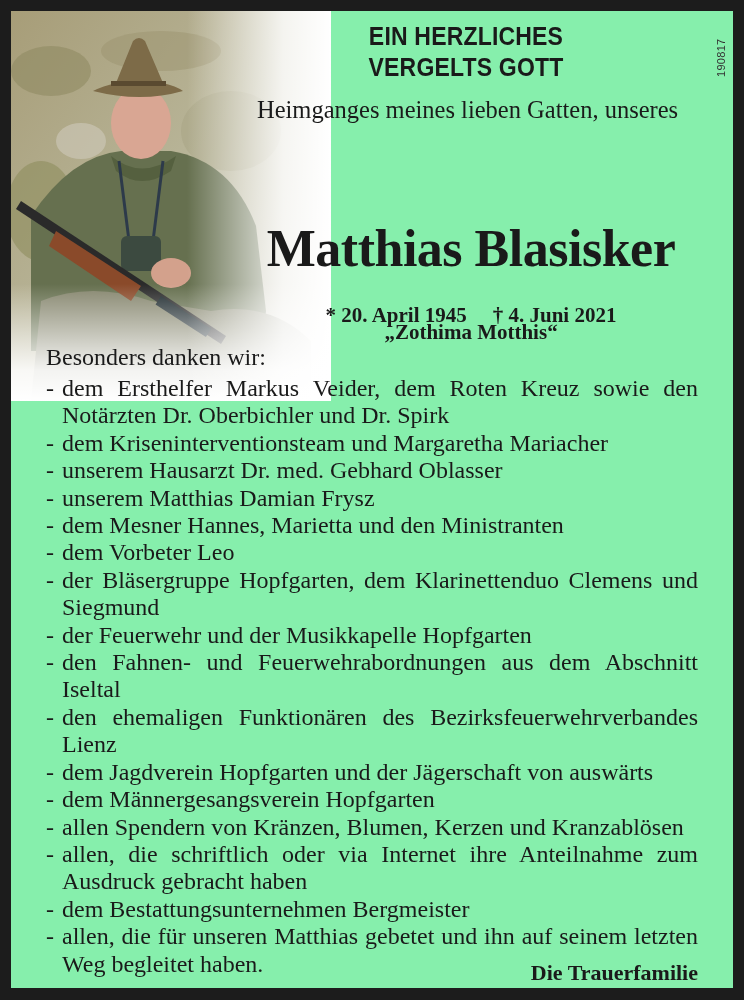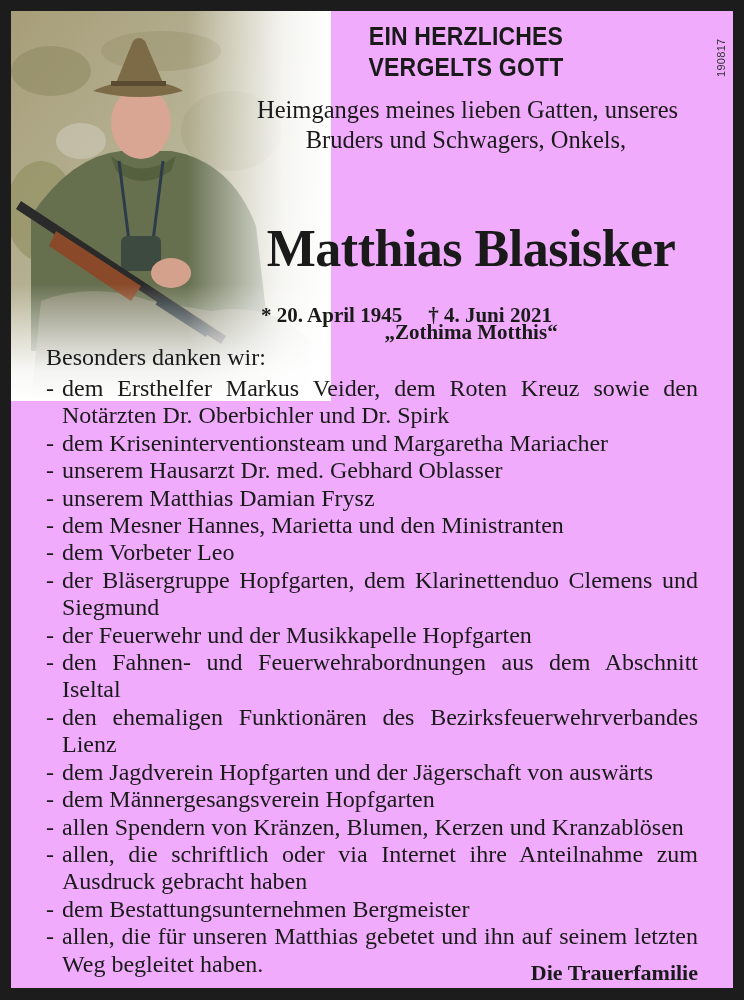--- a/index.html
+++ b/index.html
@@ -14,21 +14,21 @@
       overflow: hidden;
       font-family: "Liberation Serif", "DejaVu Serif", serif;
       color: #1a1a1a;
     }
     .frame {
       position: absolute;
       left: 11px;
       top: 11px;
       width: 722px;
       height: 977px;
-      background: #f0abfc;
+      background: #86efac;
       overflow: hidden;
     }
     
     .photo {
       position: absolute;
       left: 0;
       top: 0;
       width: 320px;
       height: 390px;
       overflow: hidden;
@@ -102,20 +102,21 @@
       font-weight: bold;
       font-size: 21px;
       line-height: 25px;
       margin-top: 29px;
     }
     .dates {
       position: absolute;
       left: 250px;
       width: 420px;
       top: 292px;
+      text-align: center;
       font-weight: bold;
       font-size: 21px;
       line-height: 25px;
       white-space: pre;
     }
     .dates .gap { display: inline-block; width: 26px; }
     .thanks-intro {
       position: absolute;
       left: 35px;
       top: 332px;
@@ -211,21 +212,20 @@
     <div class="photo-fade"></div>
   </div>
 
   <div class="serial">190817</div>
 
   <div class="heading l1">EIN HERZLICHES</div>
   <div class="heading l2">VERGELTS GOTT</div>
 
   <div class="intro">
     <div>Heimganges meines lieben Gatten, unseres</div>
-    <div>Bruders und Schwagers, Onkels,</div>
   </div>
 
   <div class="name">Matthias Blasisker</div>
   <div class="nickname">„Zothima Motthis“</div>
   <div class="dates"><span>* 20. April 1945</span><span class="gap"></span><span>† 4. Juni 2021</span></div>
 
   <div class="thanks-intro">Besonders danken wir:</div>
 
   <ul class="list">
     <li>

